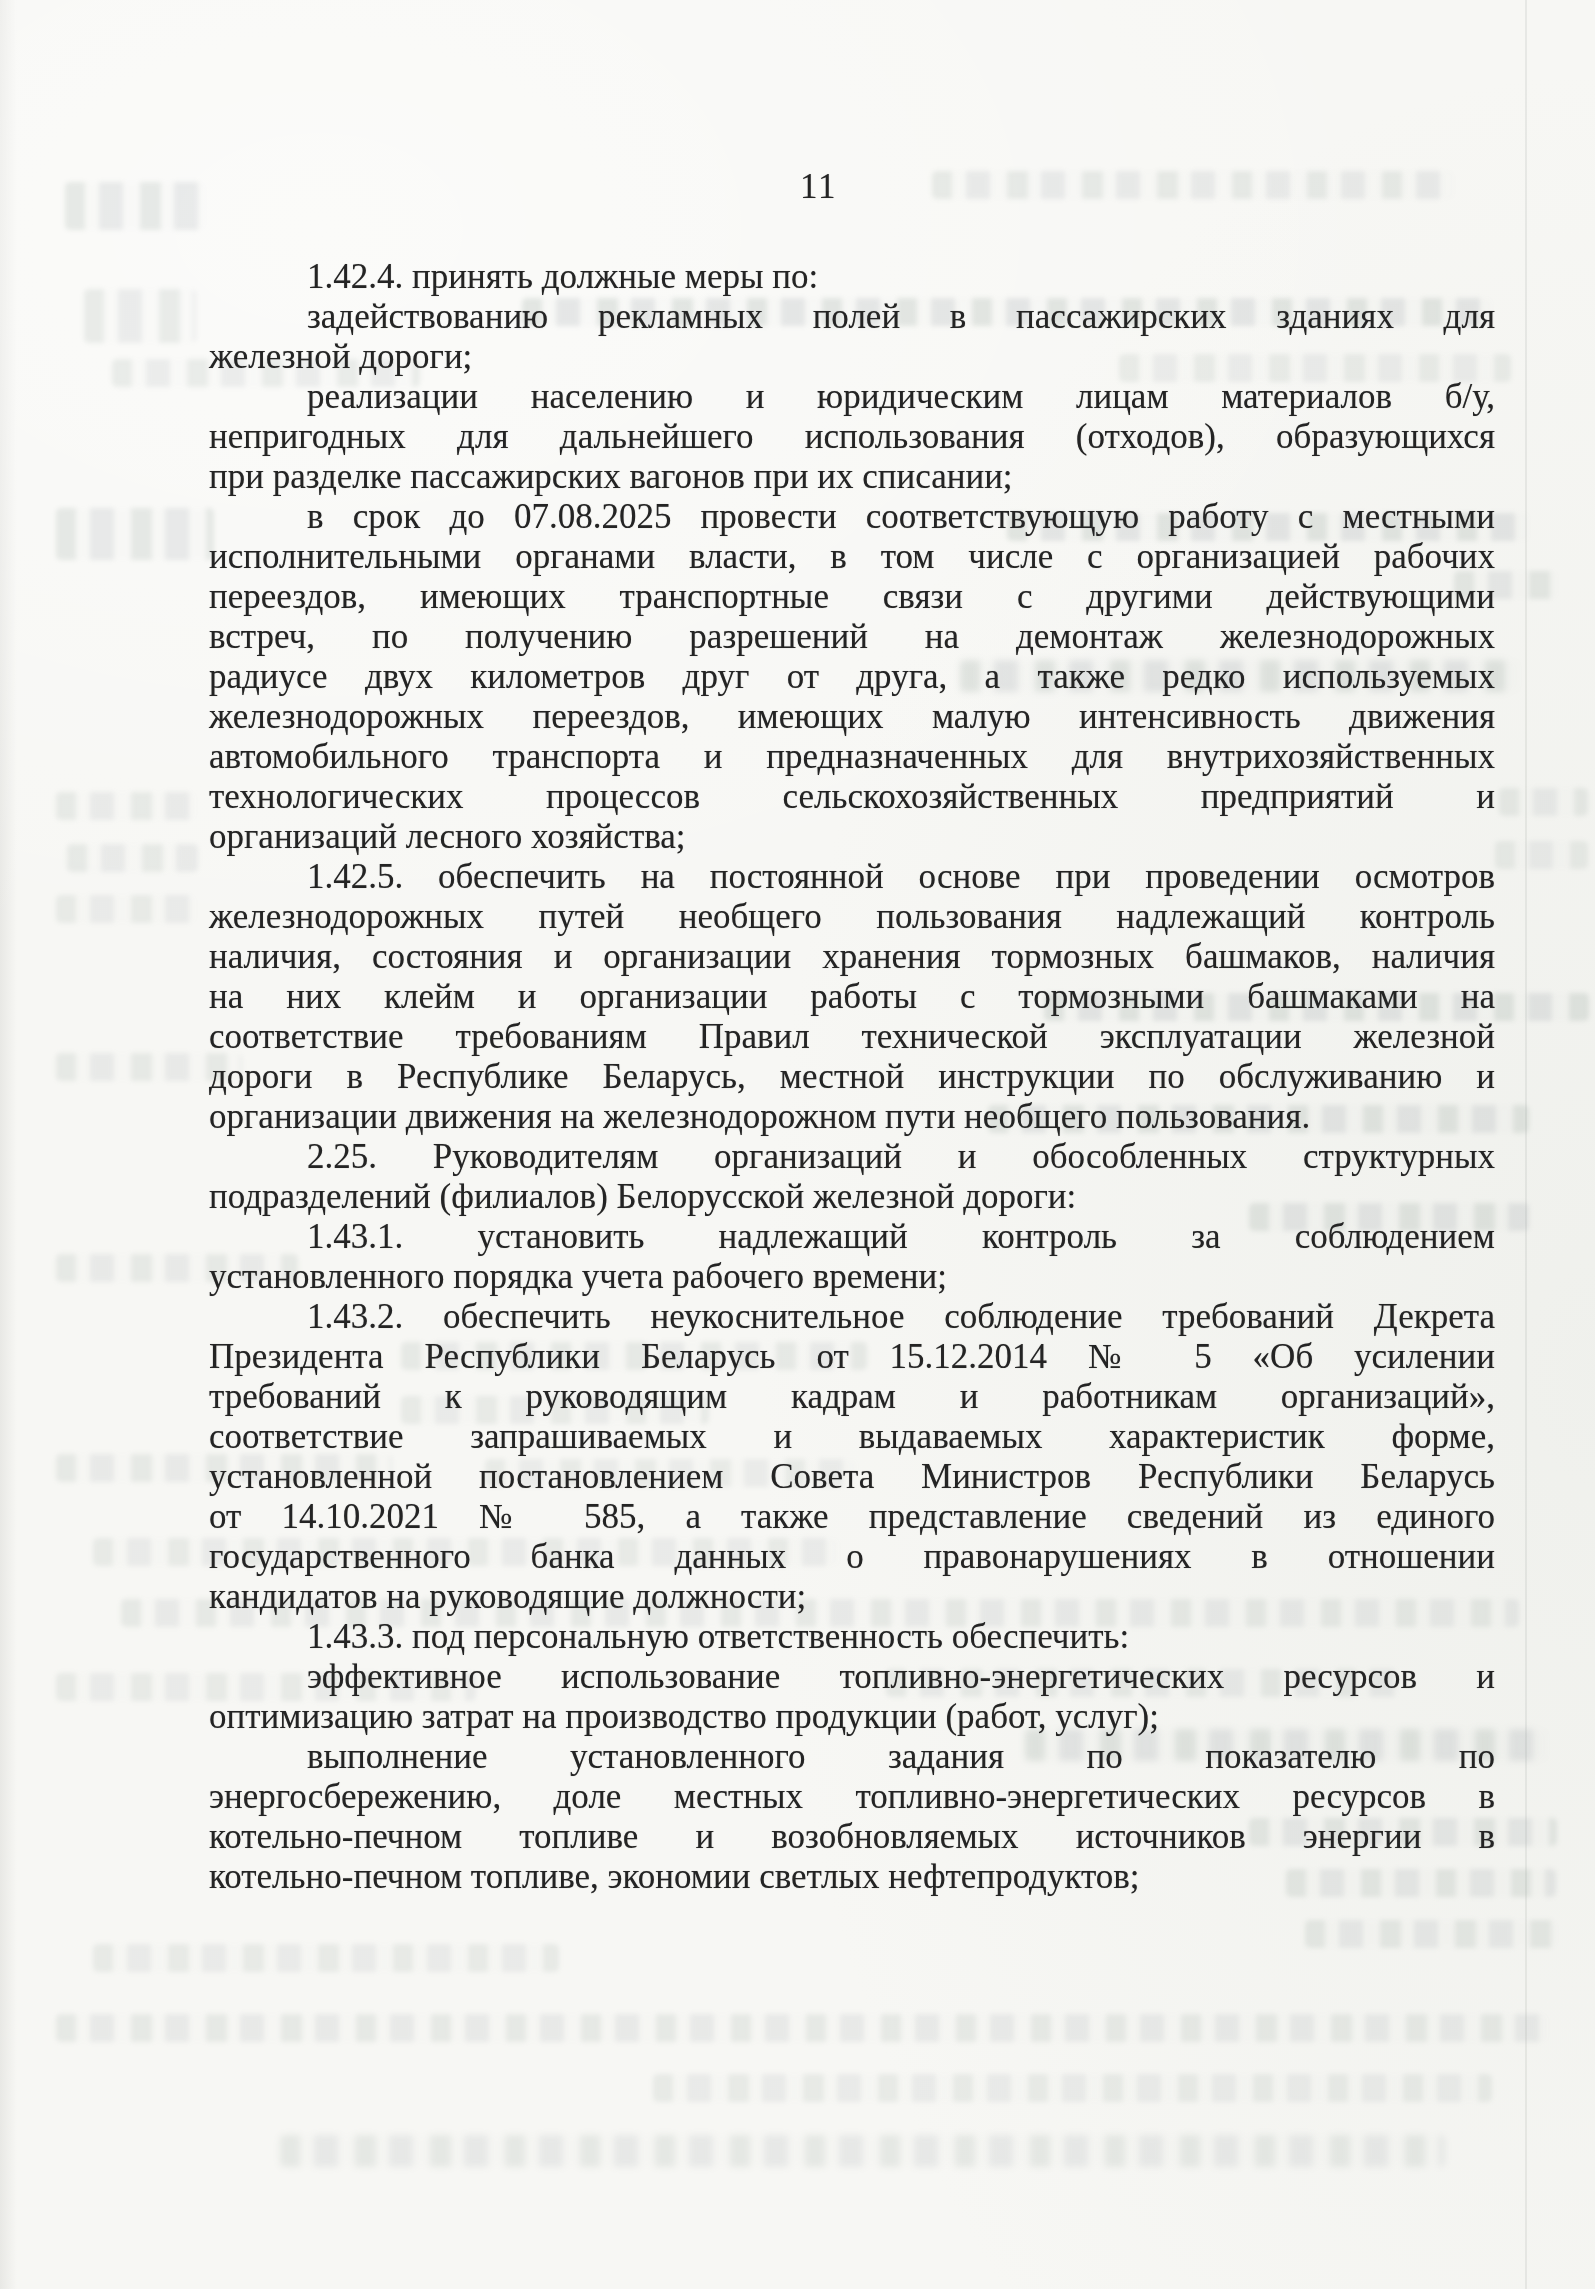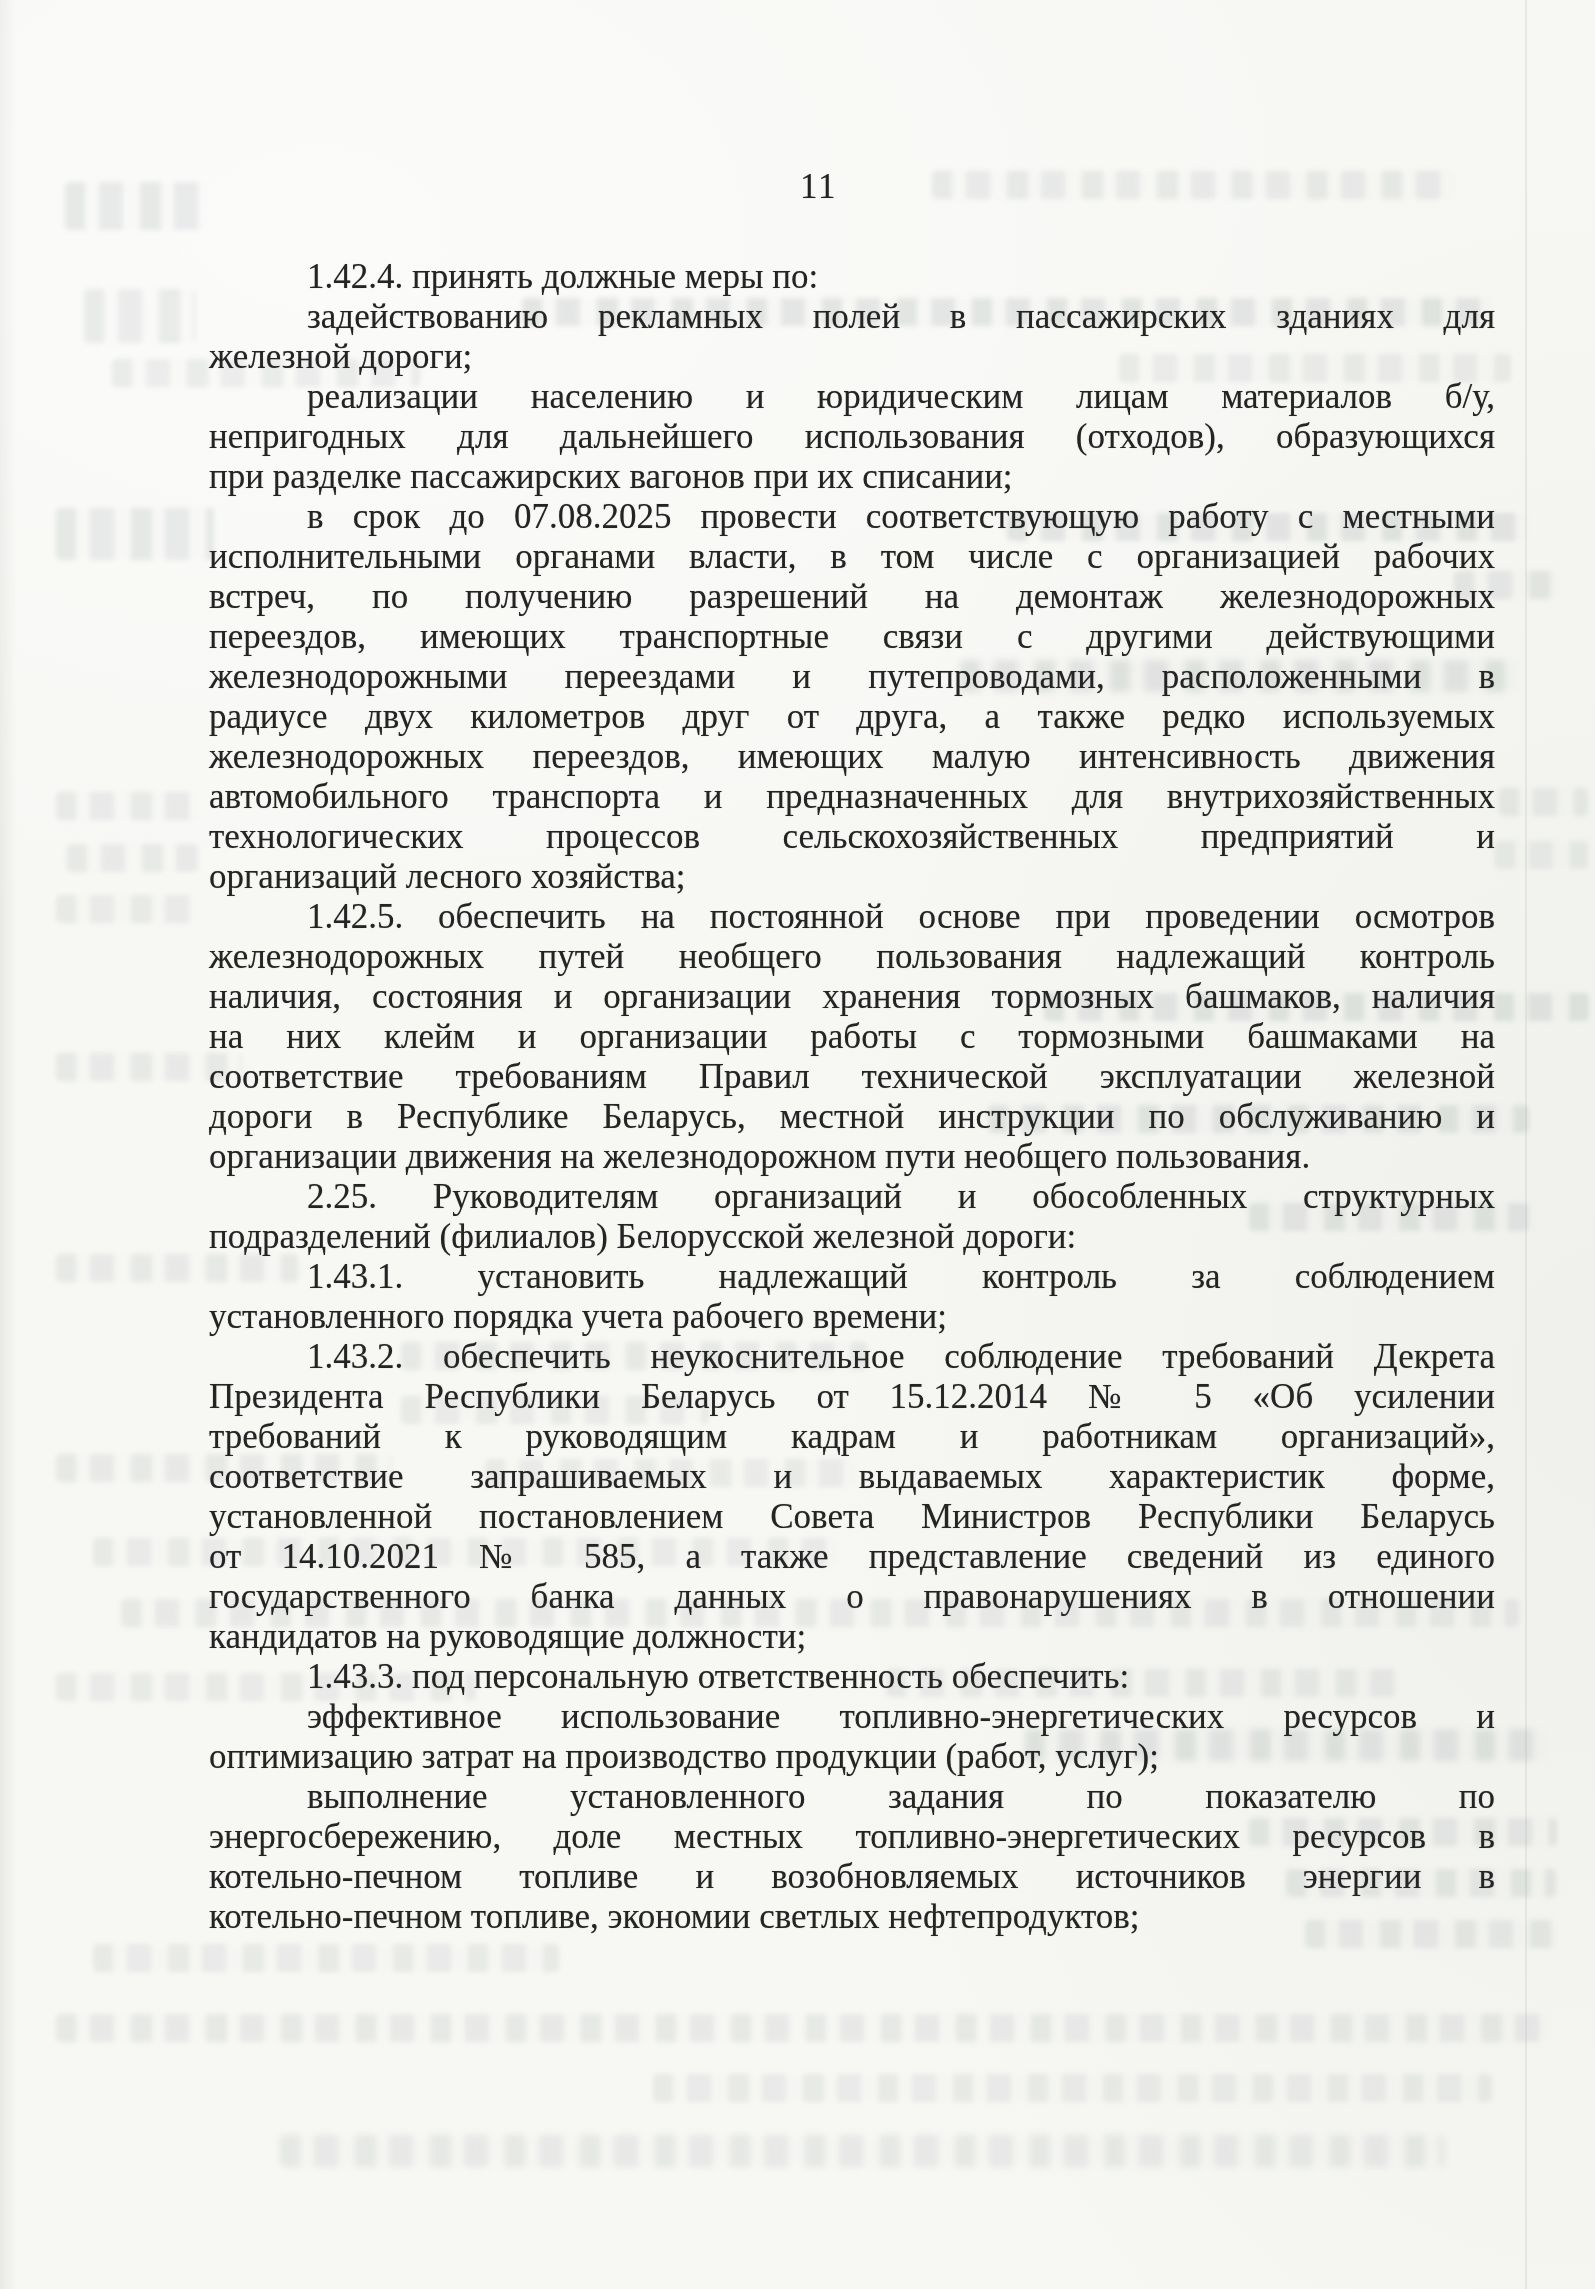--- a/index.html
+++ b/index.html
@@ -97,23 +97,22 @@
 
   <div class="content">
       <div class="line indent">1.42.4. принять должные меры по:</div>
       <div class="line indent just">задействованию рекламных полей в пассажирских зданиях для</div>
       <div class="line">железной дороги;</div>
       <div class="line indent just">реализации населению и юридическим лицам материалов б/у,</div>
       <div class="line just">непригодных для дальнейшего использования (отходов), образующихся</div>
       <div class="line">при разделке пассажирских вагонов при их списании;</div>
       <div class="line indent just">в срок до 07.08.2025 провести соответствующую работу с местными</div>
       <div class="line just">исполнительными органами власти, в том числе с организацией рабочих</div>
+      <div class="line just">переездов, имеющих транспортные связи с другими действующими</div>
       <div class="line just">встреч, по получению разрешений на демонтаж железнодорожных</div>
-      <div class="line just">переездов, имеющих транспортные связи с другими действующими</div>
-      <div class="line just">железнодорожными переездами и путепроводами, расположенными в</div>
       <div class="line just">радиусе двух километров друг от друга, а также редко используемых</div>
       <div class="line just">железнодорожных переездов, имеющих малую интенсивность движения</div>
       <div class="line just">автомобильного транспорта и предназначенных для внутрихозяйственных</div>
       <div class="line just">технологических процессов сельскохозяйственных предприятий и</div>
       <div class="line">организаций лесного хозяйства;</div>
       <div class="line indent just">1.42.5. обеспечить на постоянной основе при проведении осмотров</div>
       <div class="line just">железнодорожных путей необщего пользования надлежащий контроль</div>
       <div class="line just">наличия, состояния и организации хранения тормозных башмаков, наличия</div>
       <div class="line just">на них клейм и организации работы с тормозными башмаками на</div>
       <div class="line just">соответствие требованиям Правил технической эксплуатации железной</div>

